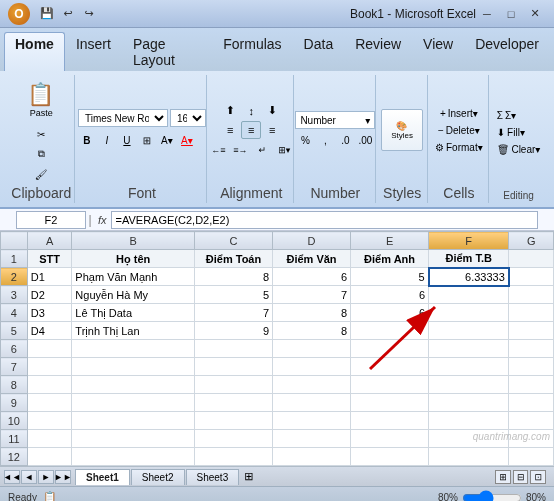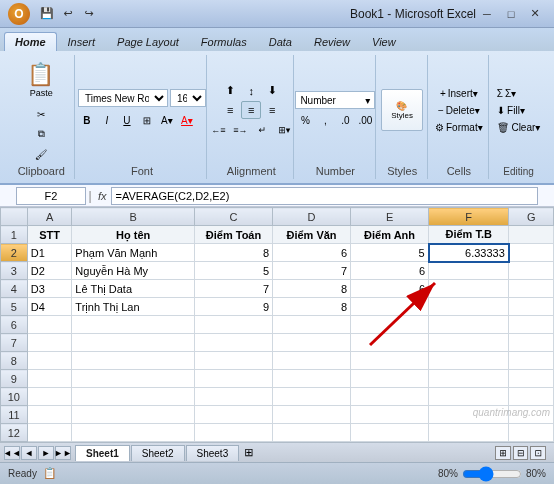--- a/index.html
+++ b/index.html
@@ -40,40 +40,40 @@
     
     .ribbon {
       background: linear-gradient(to bottom, #dce9f8, #c4d8f0);
       border-bottom: 2px solid #8aa8d0;
     }
     .ribbon-tabs {
       display: flex; padding: 4px 4px 0;
       background: linear-gradient(to bottom, #c4d8f0, #b8cce0);
     }
     .ribbon-tab {
-      padding: 3px 10px; font-size: 11px; cursor: pointer;
+      padding: 3px 10px; font-size: 14px; cursor: pointer;
       border: 1px solid transparent; border-bottom: none;
-      border-radius: 3px 3px 0 0; color: #1a1a1a; font-style: italic;
+      border-radius: 3px 3px 0 0; color: #1a1a1a;
     }
     .ribbon-tab.active {
       background: linear-gradient(to bottom, #f0f6ff, #dce9f8);
       border-color: #8aa8d0; color: #1a1a1a; font-weight: bold;
     }
     .ribbon-content {
       background: linear-gradient(to bottom, #dce9f8, #c4d8f0);
       padding: 4px 8px; display: flex; gap: 2px; align-items: stretch;
       min-height: 72px;
     }
     .ribbon-group {
       display: flex; flex-direction: column; align-items: center;
       border-right: 1px solid #a8c0d8; padding: 2px 6px; min-width: 50px;
     }
     .ribbon-group:last-child { border-right: none; }
     .group-label {
-      font-size: 11px; color: #444; margin-top: auto; padding-top: 2px;
+      font-size: 14px; color: #444; margin-top: auto; padding-top: 2px;
     }
     .group-tools { display: flex; gap: 2px; flex-wrap: wrap; justify-content: center; flex: 1; align-items: center; }
 
     
     .paste-btn {
       display: flex; flex-direction: column; align-items: center;
       padding: 4px 8px; cursor: pointer; border: 1px solid transparent;
       border-radius: 3px; background: transparent; font-size: 9px;
     }
 
@@ -262,20 +262,21 @@
 
 <div class="ribbon">
   <div class="ribbon-tabs">
     <div class="ribbon-tab active">Home</div>
     <div class="ribbon-tab">Insert</div>
     <div class="ribbon-tab">Page Layout</div>
     <div class="ribbon-tab">Formulas</div>
     <div class="ribbon-tab">Data</div>
     <div class="ribbon-tab">Review</div>
     <div class="ribbon-tab">View</div>
+    <div class="ribbon-tab">Developer</div>
   </div>
   <div class="ribbon-content">
 
     <div class="ribbon-group">
       <div class="group-tools">
         <button class="paste-btn">
           <span style="font-size:22px;">📋</span>
           <span style="font-size:9px;">Paste</span>
         </button>
         <div style="display:flex;flex-direction:column;gap:2px;">

